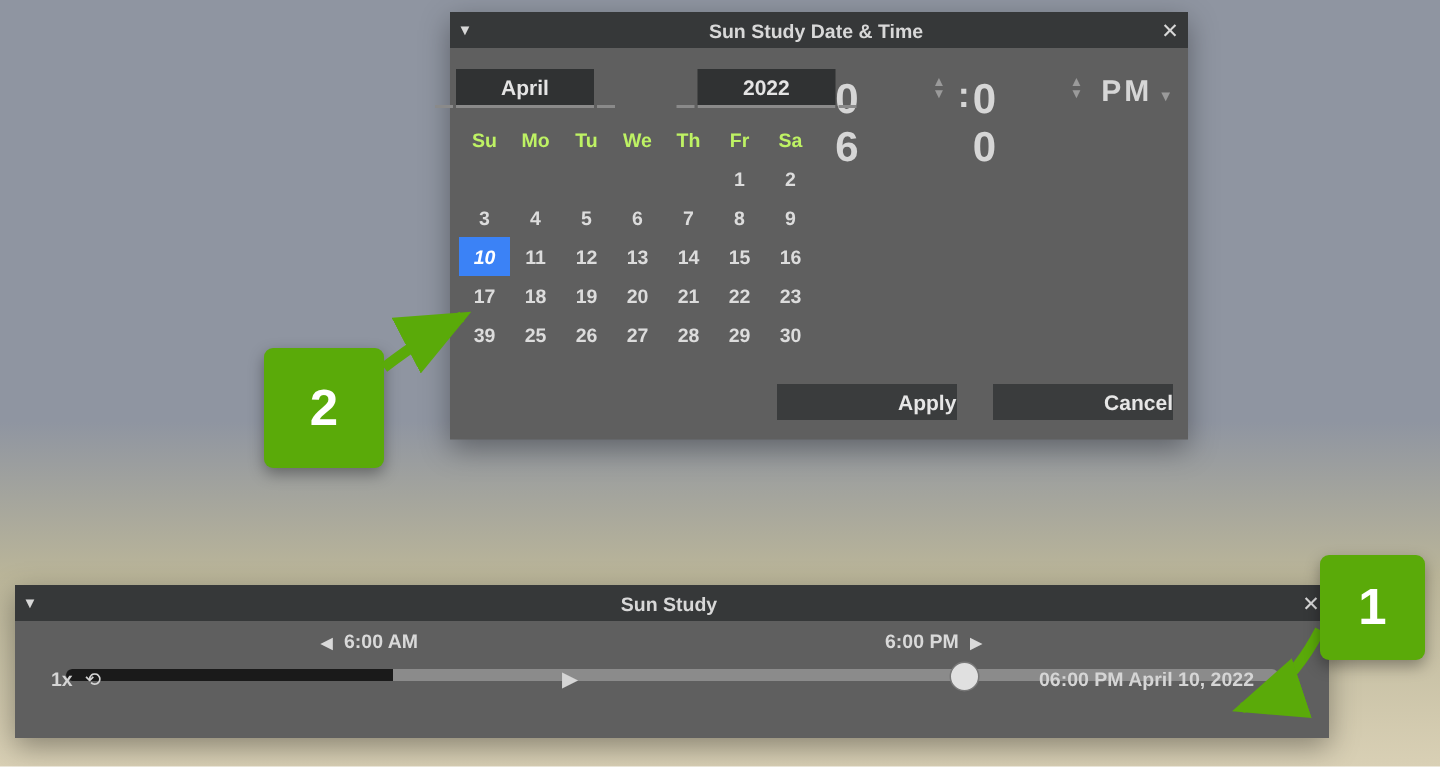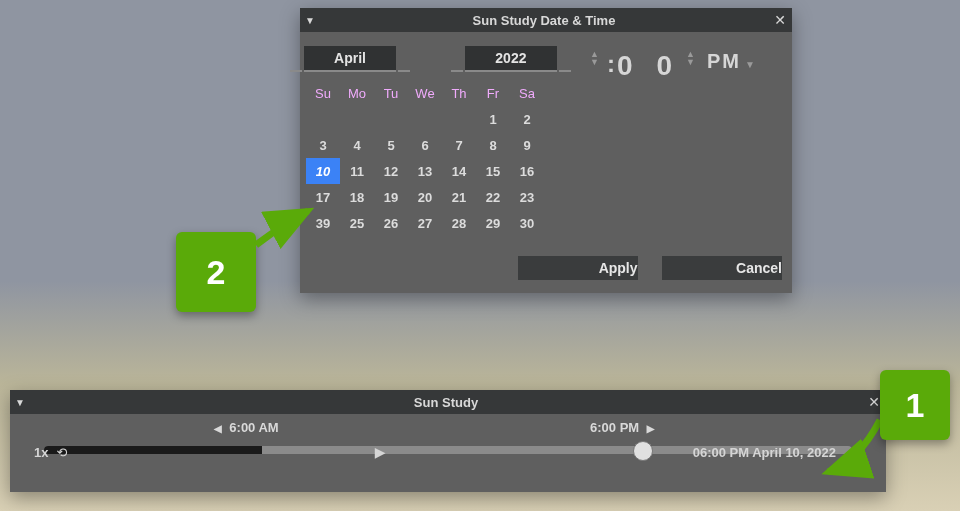--- a/index.html
+++ b/index.html
@@ -14,21 +14,21 @@
   
   #dlg{left:300px;top:8px;width:492px;height:285px;}
   .dropdown{display:inline-block;background:#303233;color:#e4e4e4;font-size:14px;font-weight:600;text-align:center;
             padding:4px 0;width:92px;border-bottom:2px solid #8a8a8a;margin:14px 0 8px;position:relative;cursor:pointer;}
   .dropdown:before,.dropdown:after{content:"";position:absolute;width:12px;height:2px;background:#8a8a8a;bottom:-2px;}
   .dropdown:before{left:-14px;}
   .dropdown:after{right:-14px;}
   .calwrap{display:flex;padding:0 8px 0 4px;}
   table.cal{border-collapse:collapse;margin-left:2px;}
   table.cal th,table.cal td{width:32px;height:24px;text-align:center;font-size:13px;color:#dcdcdc;}
-  table.cal th{font-weight:400;color:#f0abfc;}
+  table.cal th{font-weight:700;color:#bef264;}
   table.cal td{font-weight:600;}
   table.cal td.sel{background:#3b82f6;color:#fff;font-style:italic;}
   .timebox{flex:1;display:flex;align-items:flex-start;justify-content:center;padding-top:18px;color:#d6d6d6;}
   .digits{font-size:28px;font-weight:600;letter-spacing:8px;}
   .spin{display:inline-flex;flex-direction:column;font-size:9px;line-height:8px;color:#9a9a9a;margin:0 6px;vertical-align:middle;cursor:pointer;}
   .colon{font-size:24px;font-weight:600;margin:0 2px;}
   .ampm{font-size:20px;font-weight:600;margin-left:6px;letter-spacing:2px;}
   .ampm .caret{font-size:10px;color:#9a9a9a;margin-left:4px;}
   .btnrow{text-align:right;margin-top:20px;}
   .btn{display:inline-block;width:120px;background:#3a3c3d;color:#e6e6e6;font-size:14px;font-weight:600;
@@ -127,20 +127,21 @@
               <td>26</td>
               <td>27</td>
               <td>28</td>
               <td>29</td>
               <td>30</td>
             </tr>
           </tbody>
       </table>
     </div>
     <div class="timebox">
+      <span class="digits">0 6</span>
       <span class="spin">▲<span>▼</span></span>
       <span class="colon">:</span>
       <span class="digits">0 0</span>
       <span class="spin">▲<span>▼</span></span>
       <span class="ampm">
         <span>PM</span><span class="caret">▼</span>
       </span>
     </div>
   </div>
   <div class="btnrow">

